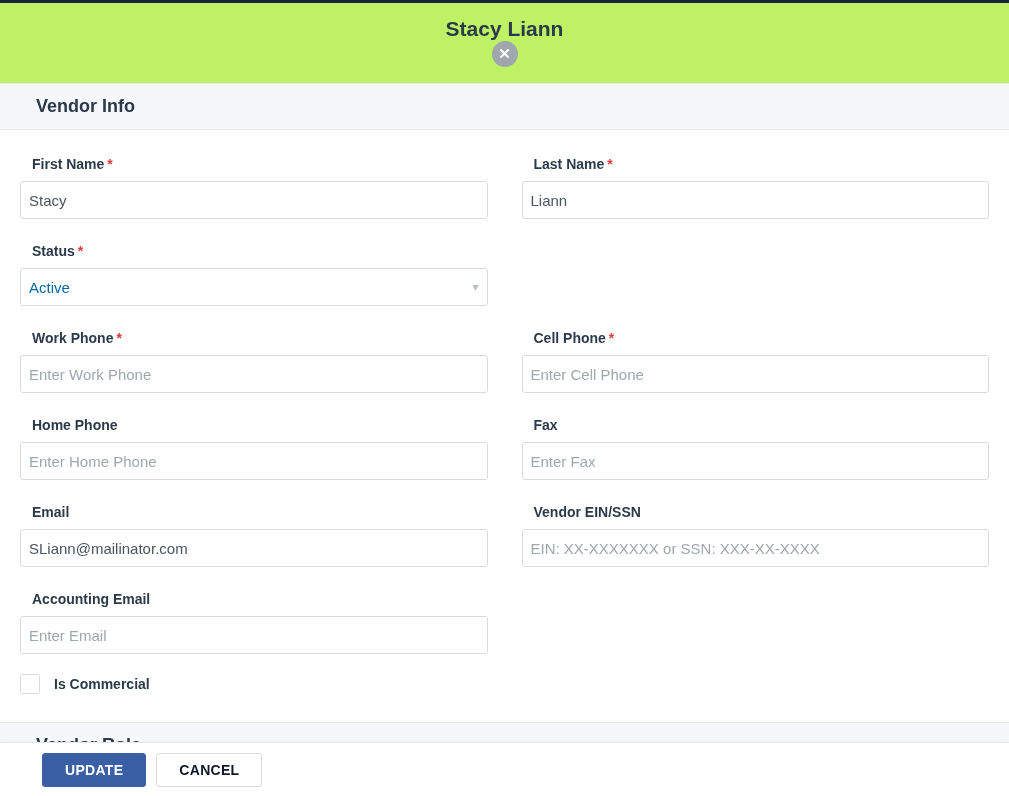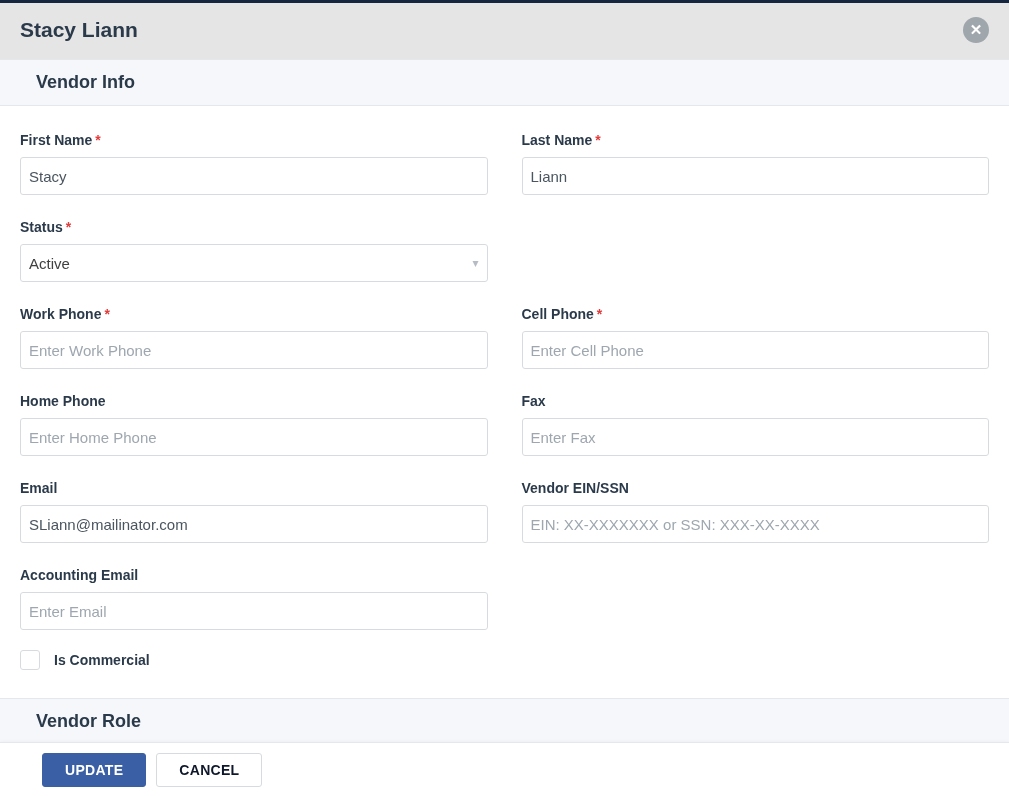--- a/index.html
+++ b/index.html
@@ -9,25 +9,26 @@
     background: #fff;
     color: #333;
     width: 1009px;
     height: 796px;
     overflow: hidden;
     position: relative;
     border-top: 3px solid #17263f;
   }
 
   .modal-header {
-    background: #e5e5e5;
+    background: #bef264;
     padding: 14px 20px 16px 20px;
     display: flex;
     justify-content: space-between;
     align-items: center;
+    flex-direction: column;
   }
   .modal-title {
     font-size: 21px;
     font-weight: 700;
     color: #2b3a4a;
   }
   .close-btn {
     width: 26px;
     height: 26px;
     border-radius: 50%;
@@ -67,40 +68,41 @@
     column-gap: 34px;
     row-gap: 24px;
     align-items: start;
   }
   .field { display: flex; flex-direction: column; }
   .field-label {
     font-size: 14px;
     font-weight: 600;
     color: #2b3a4a;
     margin-bottom: 9px;
+    margin-left: 12px;
   }
   .field-label .req { color: #e23b3b; margin-left: 3px; }
   .text-input, .select-box {
     height: 38px;
     border: 1px solid #d7dbdf;
     border-radius: 3px;
     padding: 0 8px;
     font-size: 15px;
     color: #4a5560;
     background: #fff;
     outline: none;
   }
   .text-input::placeholder { color: #9ea7af; }
   .select-box {
     display: flex;
     align-items: center;
     justify-content: space-between;
     cursor: pointer;
   }
-  .select-box .sel-val { color: #404040; }
+  .select-box .sel-val { color: #0369a1; }
   .chevron {
     color: #b5bcc3;
     font-size: 12px;
   }
 
   .checkbox-row {
     display: flex;
     align-items: center;
     gap: 14px;
     grid-column: 1 / 2;

